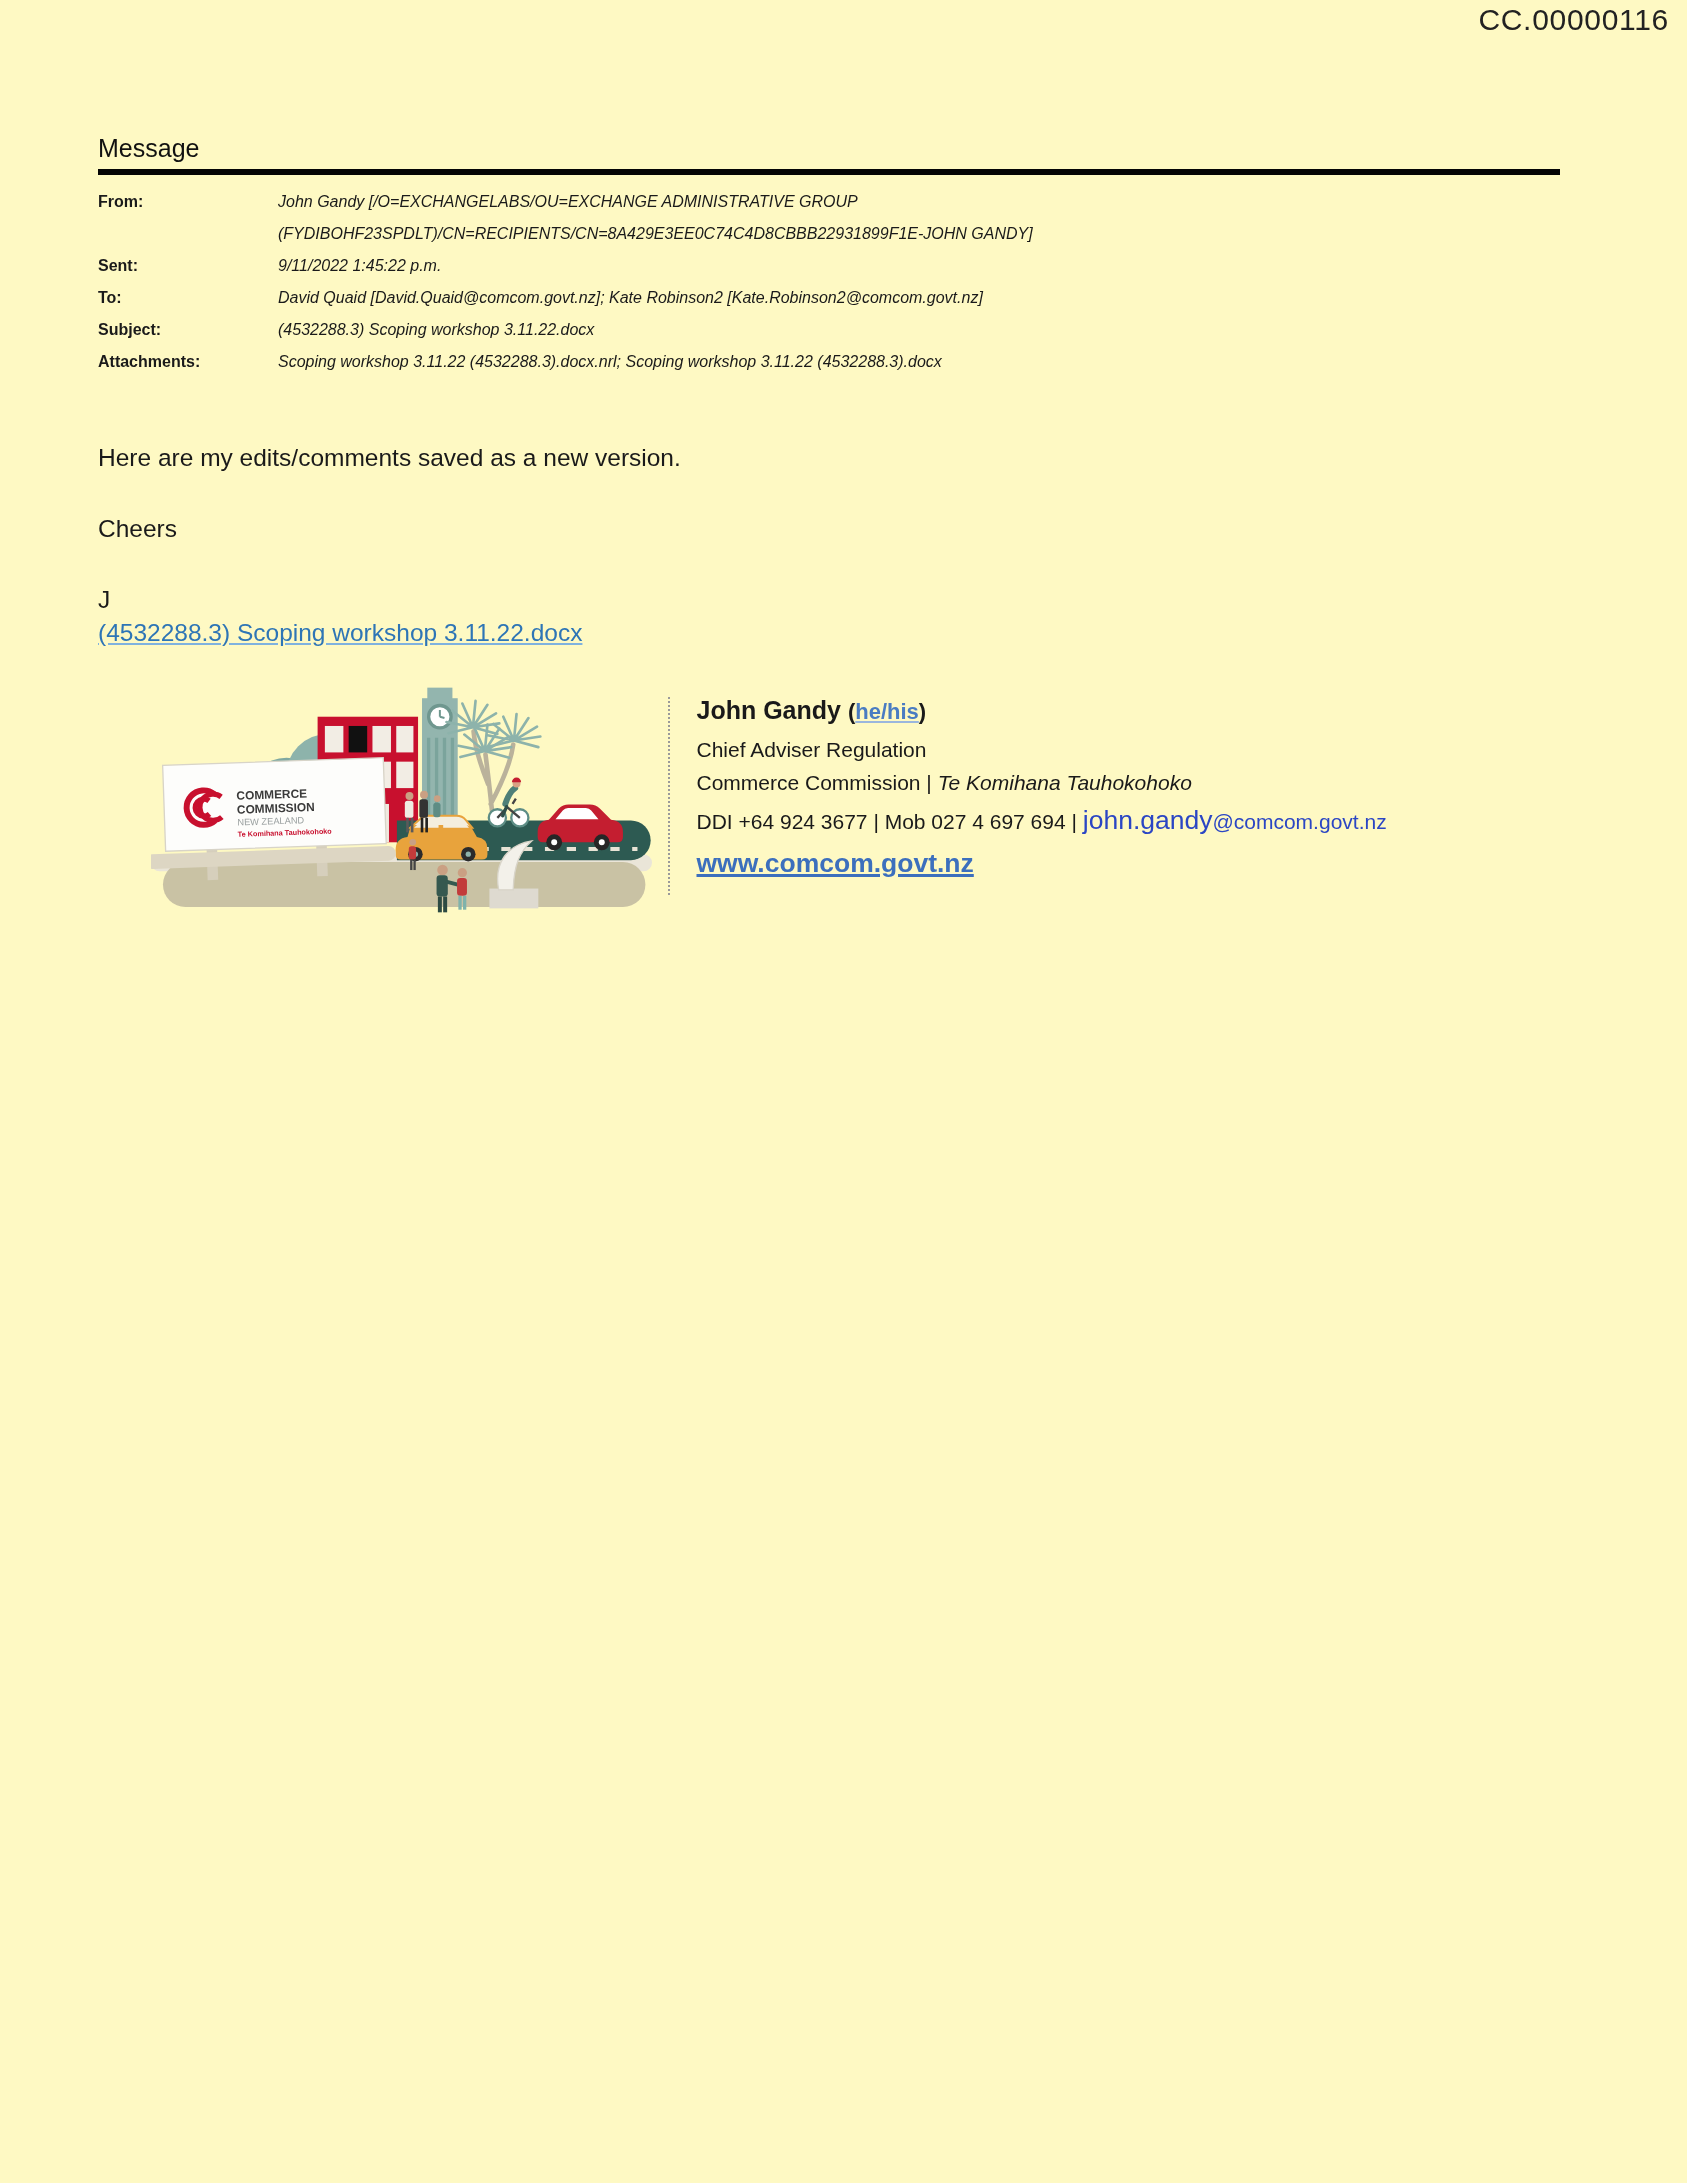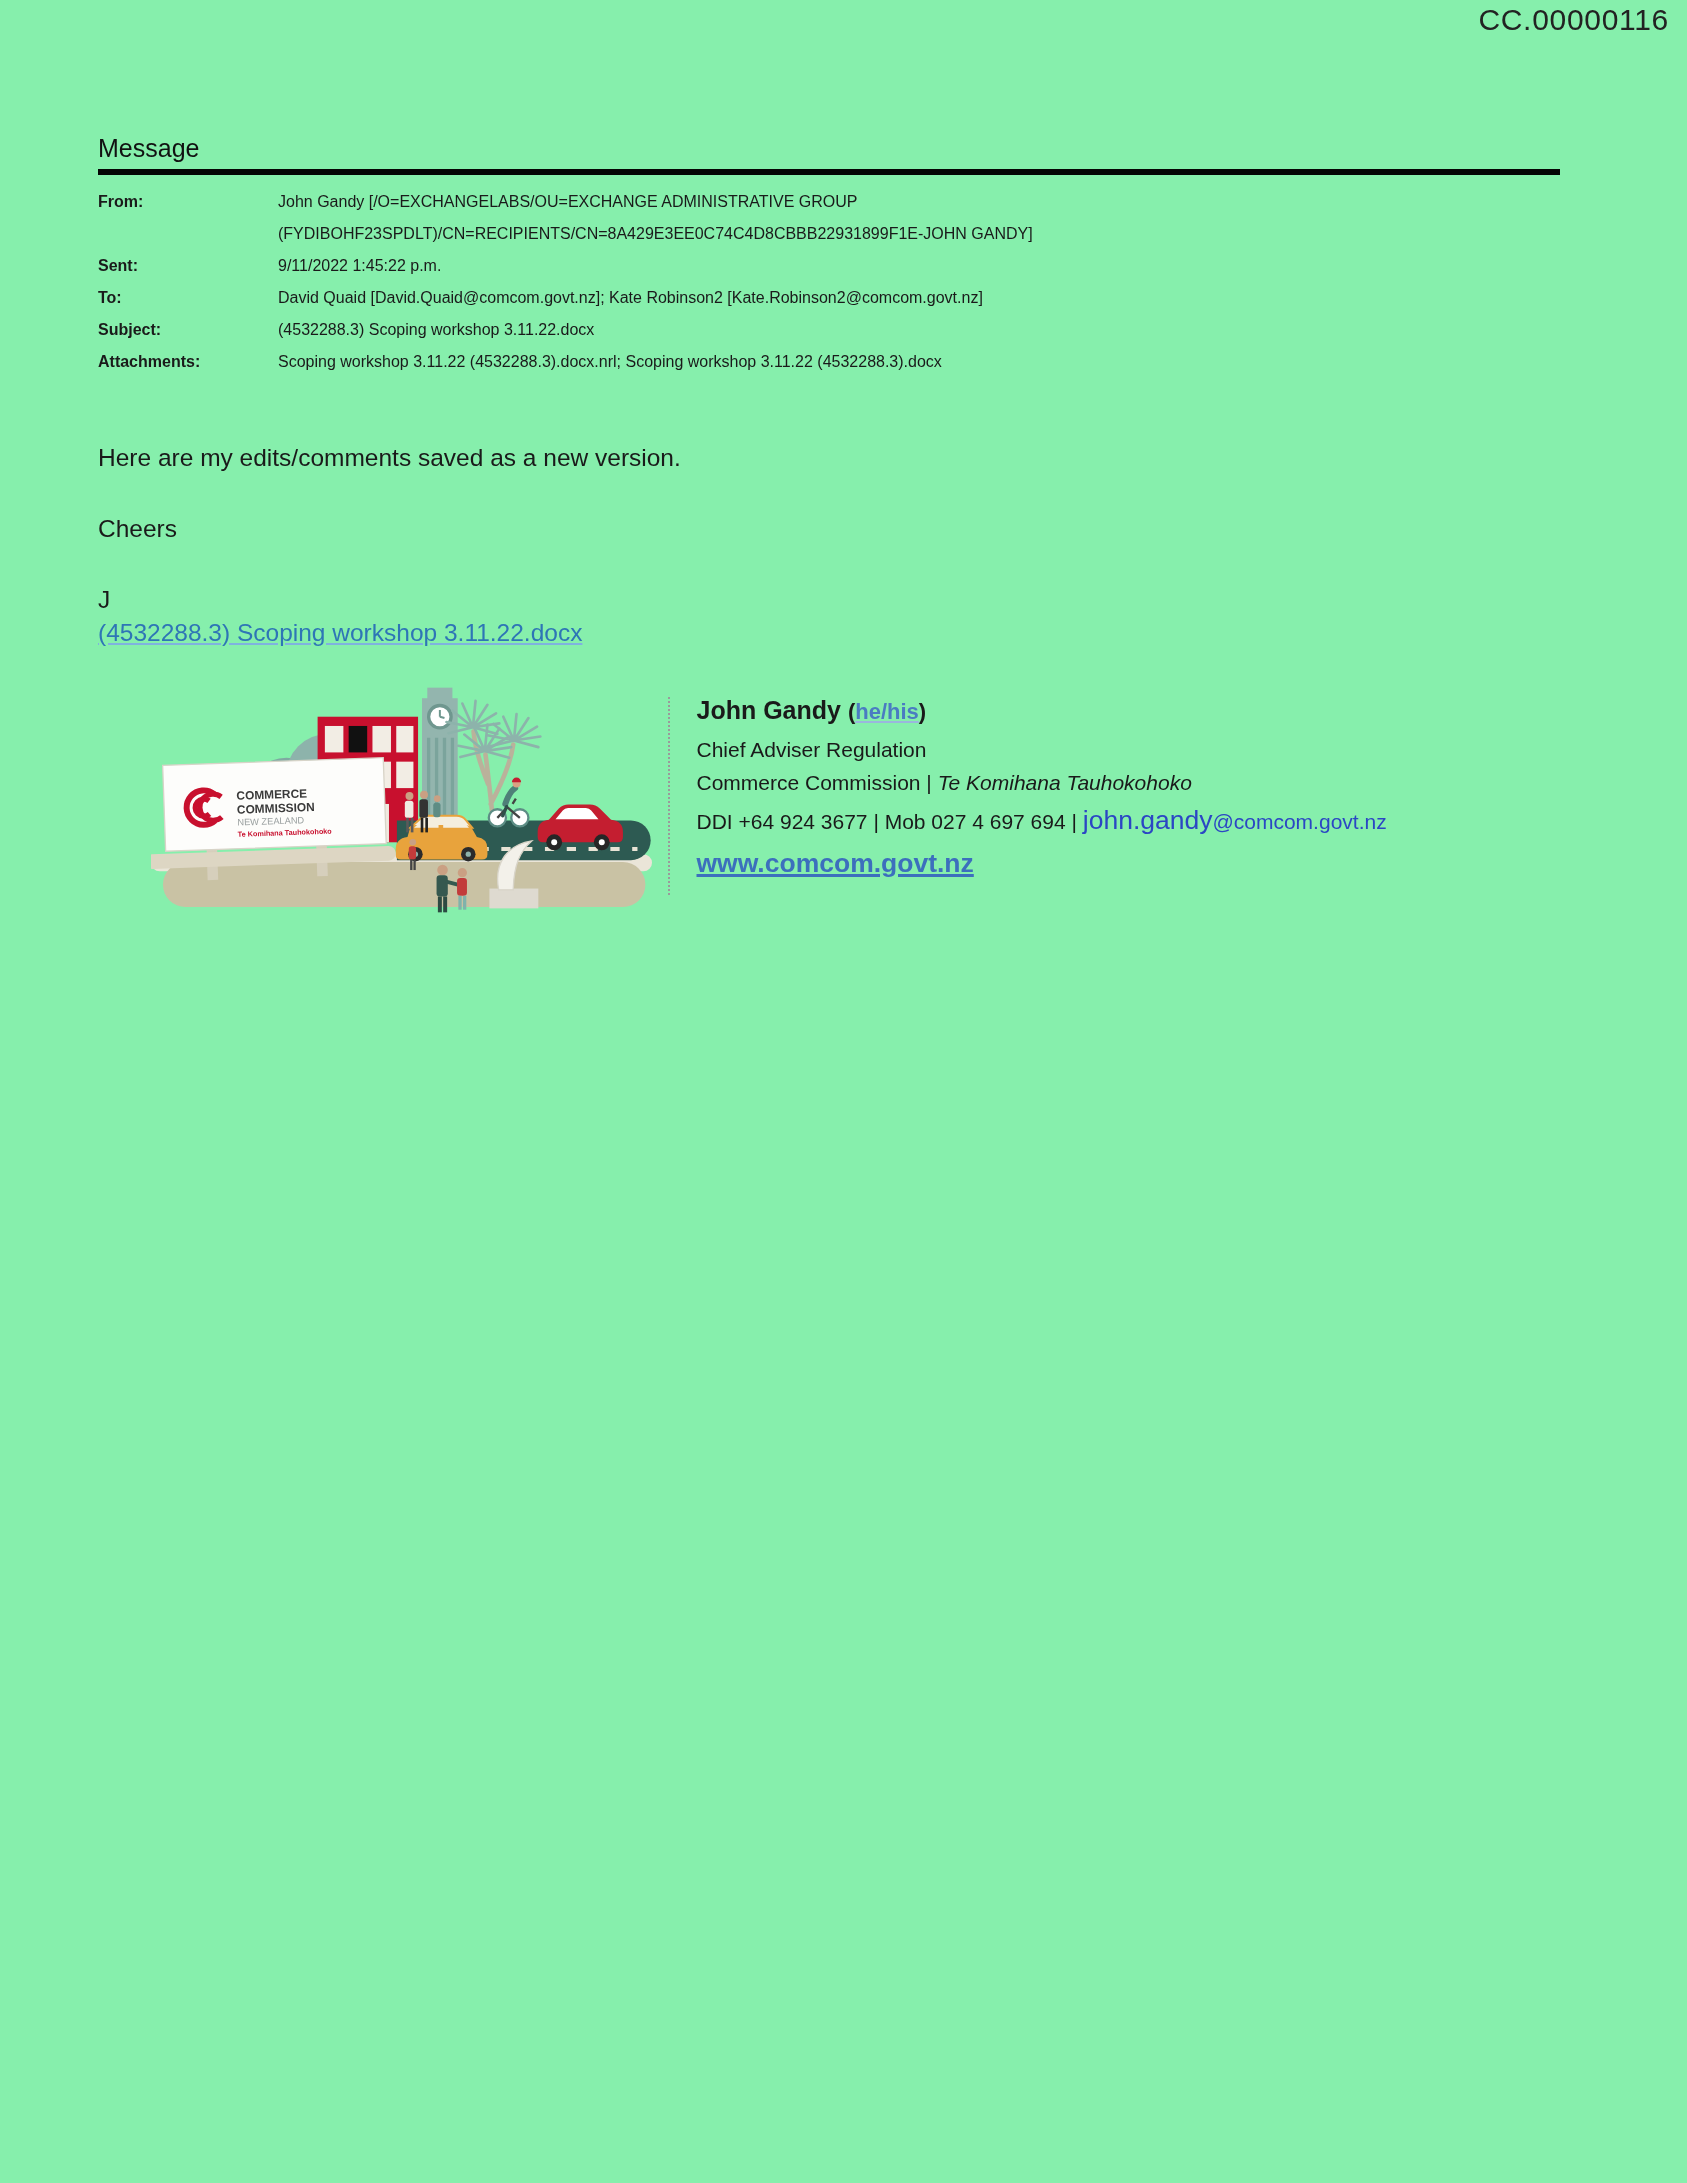--- a/index.html
+++ b/index.html
@@ -1,38 +1,38 @@
 <!DOCTYPE html>
 <html style="font-size:10.6px"><head>
 <meta charset="utf-8">
 <style>
   html,body{margin:0;padding:0;background:#ffffff;}
   .page{
     position:relative;
     width:1687px;height:2183px;
-    background:#86efac;
+    background:#fef9c3;
     font-family:"Liberation Sans",sans-serif;
     color:#1a1a1a;
     overflow:hidden;
   }
   .bates{
     position:absolute;top:2.6px;right:18px;
     font-size:30px;letter-spacing:0.7px;color:#222;
   }
   .content{
     position:absolute;left:98px;top:134px;width:1462px;
   }
   .msg-title{font-size:25px;color:#111;}
   .msg-rule{height:6px;background:#050505;margin-top:6px;width:100%;}
   .fields{
     display:grid;grid-template-columns:180px 1fr;
     margin-top:11px;font-size:16px;line-height:32px;
   }
   .fields .label{font-weight:bold;}
-  .fields .value{max-width:1151px;}
+  .fields .value{max-width:1151px;font-style:italic;}
   .body-block{margin-top:63px;font-size:24.5px;line-height:33px;}
   .body-block p{margin:0 0 38px 0;}
   .body-block p.tight{margin:0;}
   .doc-link{
     color:#2e75b6;text-decoration:underline;cursor:pointer;
     text-decoration-color:#7fb2df;
   }
   .signature{display:flex;align-items:flex-start;margin-top:36px;}
   .sig-art{margin-left:53px;flex:0 0 auto;}
   .sig-divider{

